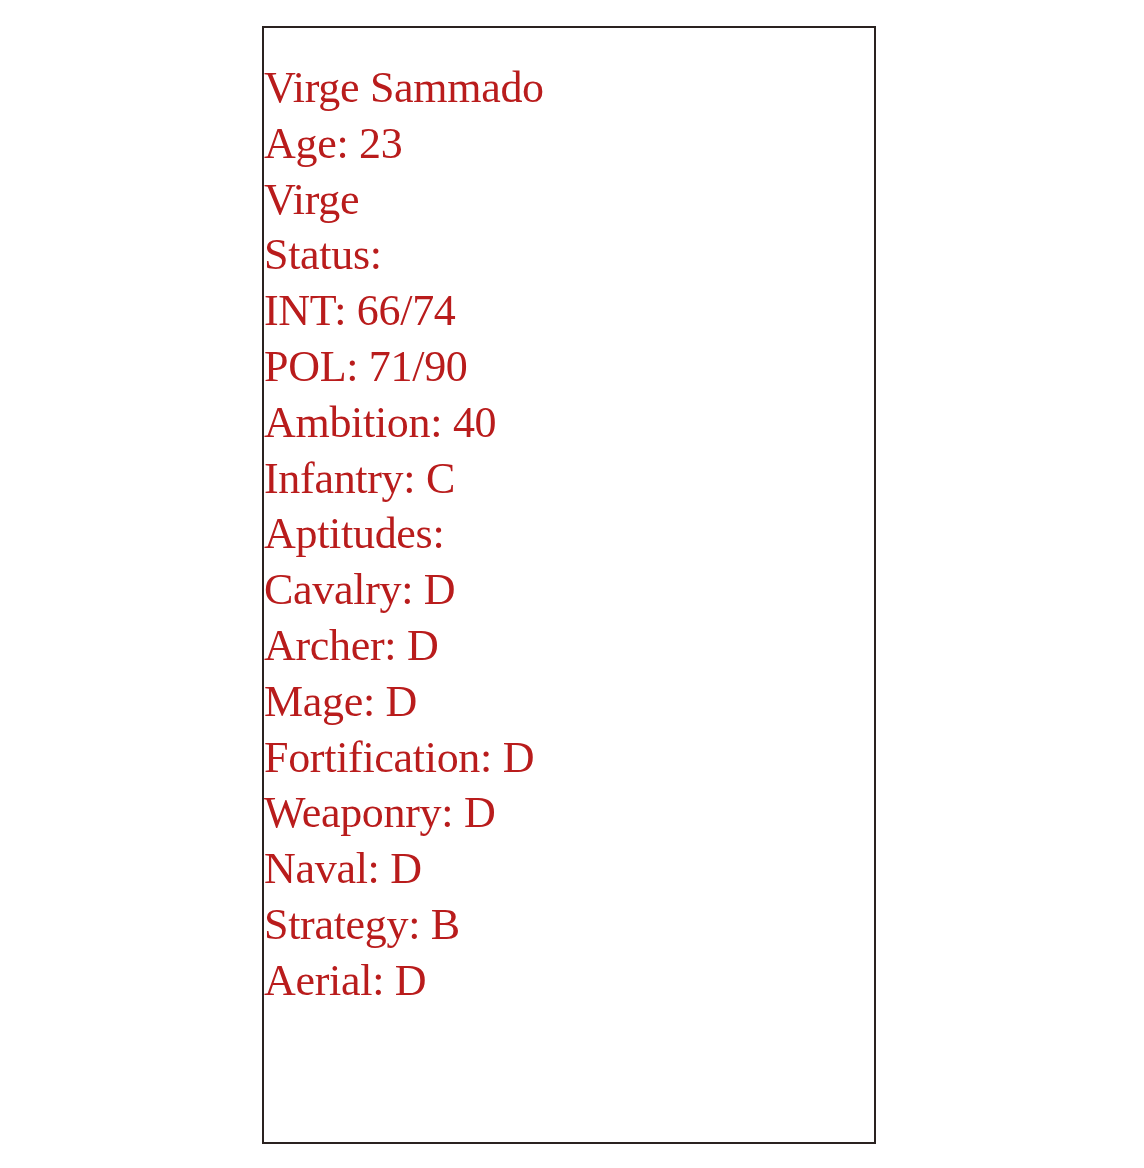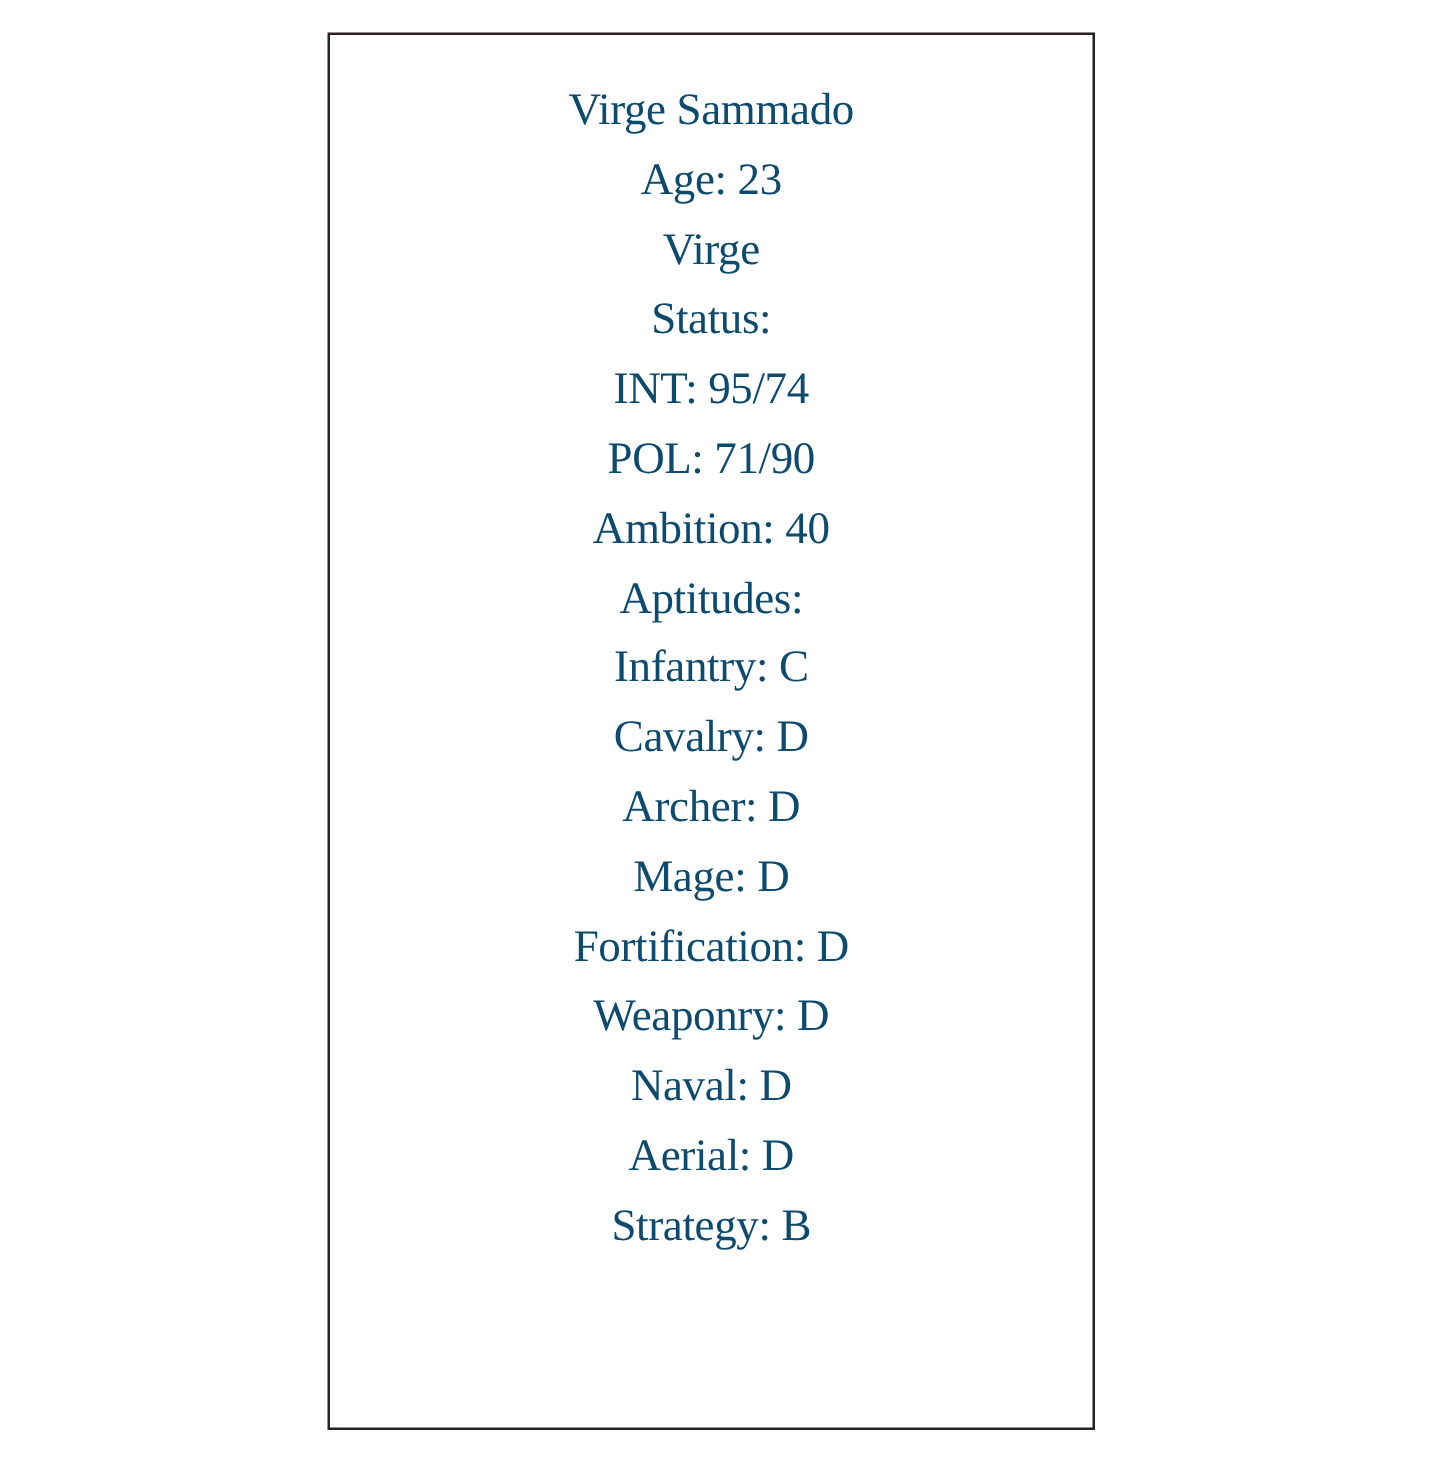--- a/index.html
+++ b/index.html
@@ -7,51 +7,50 @@
     .card {
       position: absolute;
       left: 262px; top: 26px;
       width: 610px; height: 1114px;
       border: 2px solid #2a2220;
       box-sizing: content-box;
     }
     .lines {
       position: absolute;
       left: 0; right: 0; top: 32px;
-      text-align: center;
       font-family: "Liberation Serif", "DejaVu Serif", serif;
-      color: #0c4a6e;
-      font-size: 36px;
+      color: #b91c1c;
+      font-size: 44px;
     }
     .line {
       height: 55.8px;
       line-height: 55.8px;
       white-space: nowrap;
       letter-spacing: -0.3px;
     }
     .heading { font-weight: normal; }
   </style>
 </head>
 <body>
 
 <div class="card">
   <div class="lines">
     <div class="line">Virge Sammado</div>
     <div class="line">Age: 23</div>
     <div class="line">Virge</div>
 
     <div class="line heading">Status:</div>
-    <div class="line">INT: 95/74</div>
+    <div class="line">INT: 66/74</div>
     <div class="line">POL: 71/90</div>
     <div class="line">Ambition: 40</div>
 
+    <div class="line">Infantry: C</div>
     <div class="line heading">Aptitudes:</div>
-    <div class="line">Infantry: C</div>
     <div class="line">Cavalry: D</div>
     <div class="line">Archer: D</div>
     <div class="line">Mage: D</div>
     <div class="line">Fortification: D</div>
     <div class="line">Weaponry: D</div>
     <div class="line">Naval: D</div>
+    <div class="line">Strategy: B</div>
     <div class="line">Aerial: D</div>
-    <div class="line">Strategy: B</div>
   </div>
 </div>
 
 </body></html>

